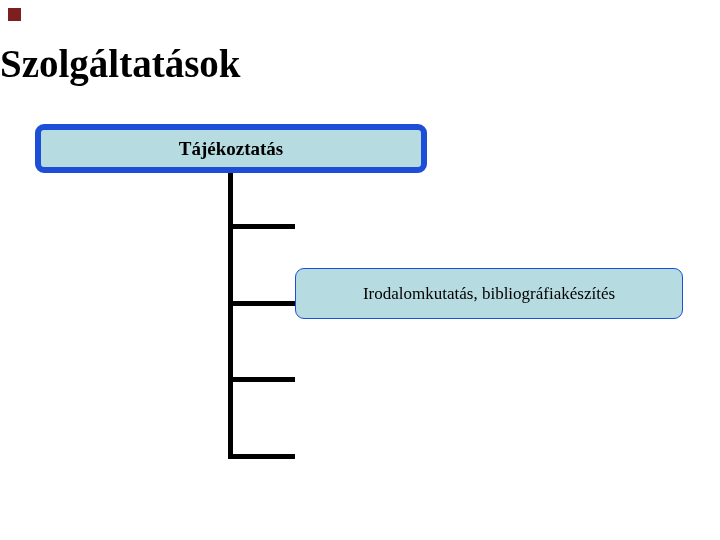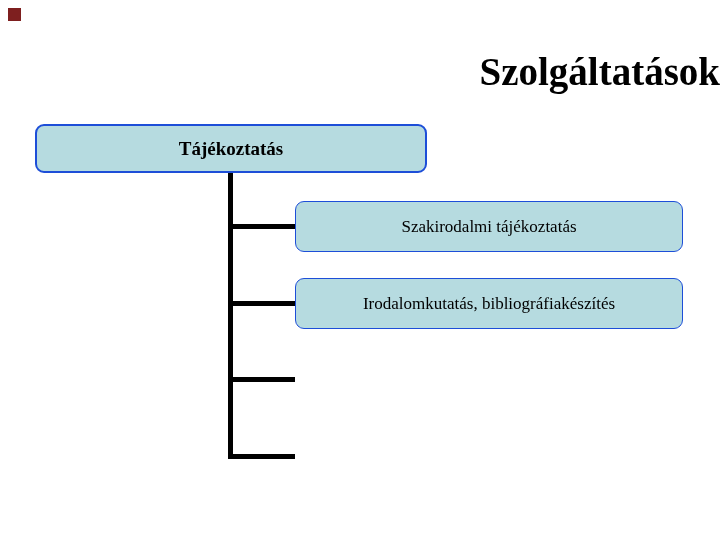--- a/index.html
+++ b/index.html
@@ -19,37 +19,37 @@
   .accent-square {
     position: absolute;
     left: 8px;
     top: 8px;
     width: 13px;
     height: 13px;
     background: #7e1f1f;
   }
   .slide-title {
     position: absolute;
-    top: 52px;
+    top: 44px;
     left: 0;
     width: 720px;
     margin: 0;
-    text-align: right;
+    text-align: left;
     font-family: "Liberation Serif", serif;
     font-size: 39px;
     font-weight: bold;
     line-height: 1;
     color: #000000;
     letter-spacing: 0px;
   }
   .box {
     position: absolute;
     box-sizing: border-box;
     background: #b6dbe0;
-    border: 2px solid #1d4ed8;
+    border: 6px solid #1d4ed8;
     border-radius: 9px;
     display: flex;
     align-items: center;
     justify-content: center;
     text-align: center;
   }
   .box-root {
     left: 35px;
     top: 124px;
     width: 392px;
@@ -59,21 +59,21 @@
   }
   .box-child {
     left: 295px;
     width: 388px;
     height: 51px;
     border-width: 1.5px;
     font-size: 17px;
     font-weight: normal;
   }
   .box-child-1 { top: 201px; }
-  .box-child-2 { top: 278px; }
+  .box-child-2 { top: 268px; }
   .box-child-3 { top: 355px; }
   .box-child-4 { top: 432px; }
   .connector {
     position: absolute;
     background: #000000;
   }
   .connector-trunk {
     left: 228px;
     top: 173px;
     width: 5px;
@@ -101,20 +101,17 @@
   <div class="box box-root">
     <span>Tájékoztatás</span>
   </div>
 
   <div class="connector connector-trunk"></div>
   <div class="connector connector-branch connector-branch-1"></div>
   <div class="connector connector-branch connector-branch-2"></div>
   <div class="connector connector-branch connector-branch-3"></div>
   <div class="connector connector-branch connector-branch-4"></div>
 
-  <div class="box box-child box-child-1">
-    <span>Szakirodalmi tájékoztatás</span>
-  </div>
   <div class="box box-child box-child-2">
     <span>Irodalomkutatás, bibliográfiakészítés</span>
   </div>
 
 </div>
 
 </body></html>

